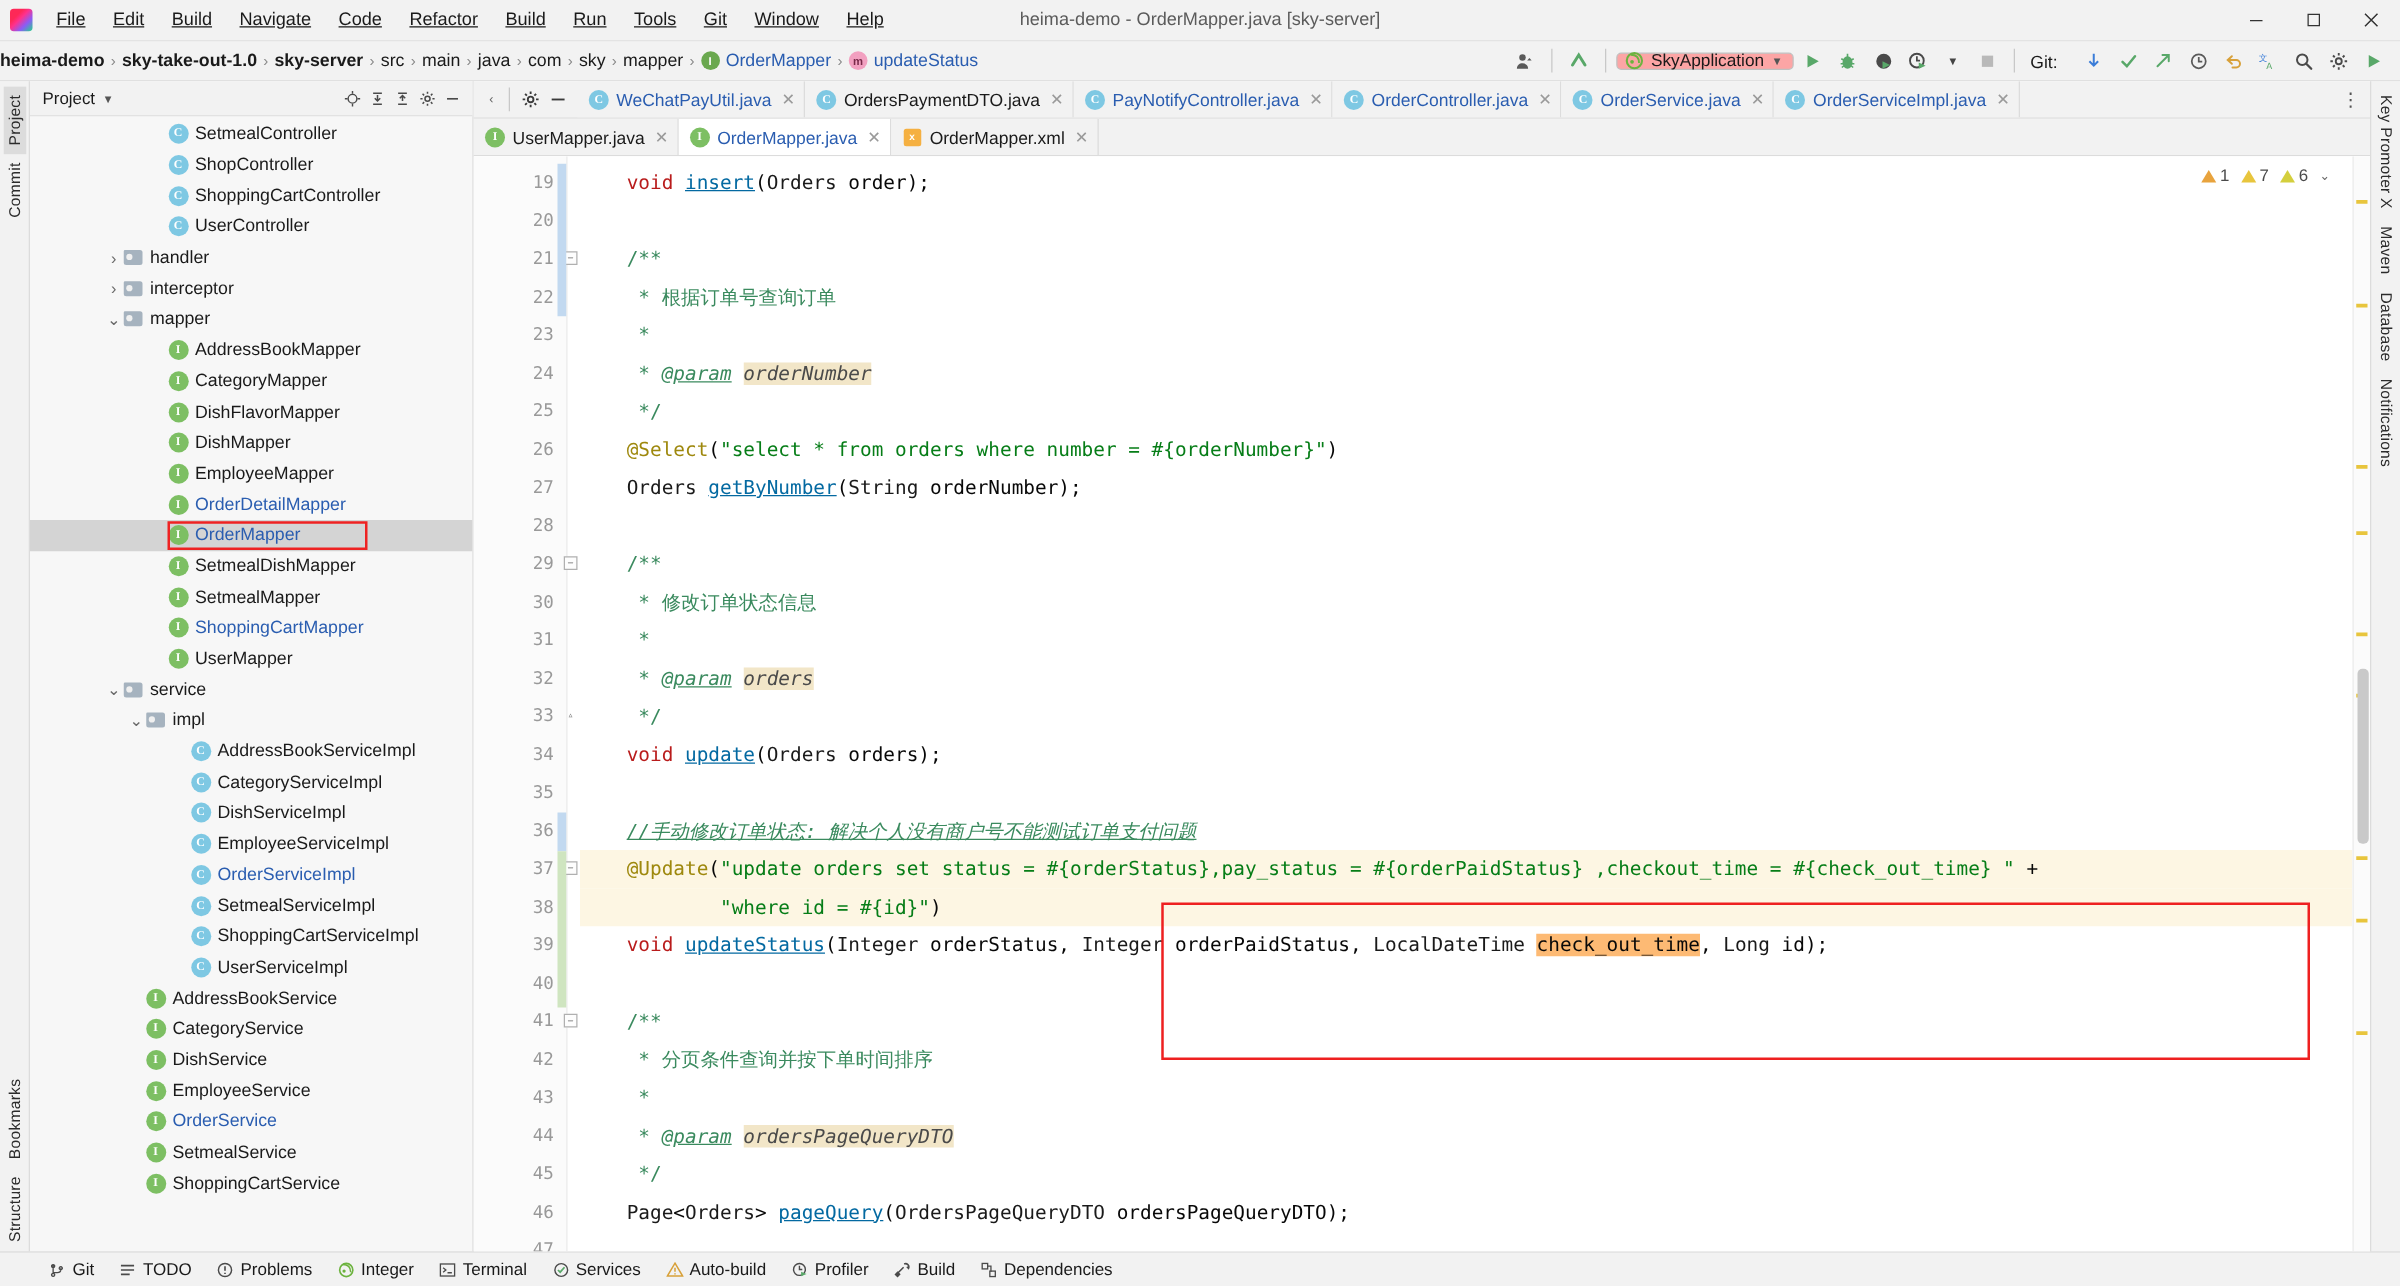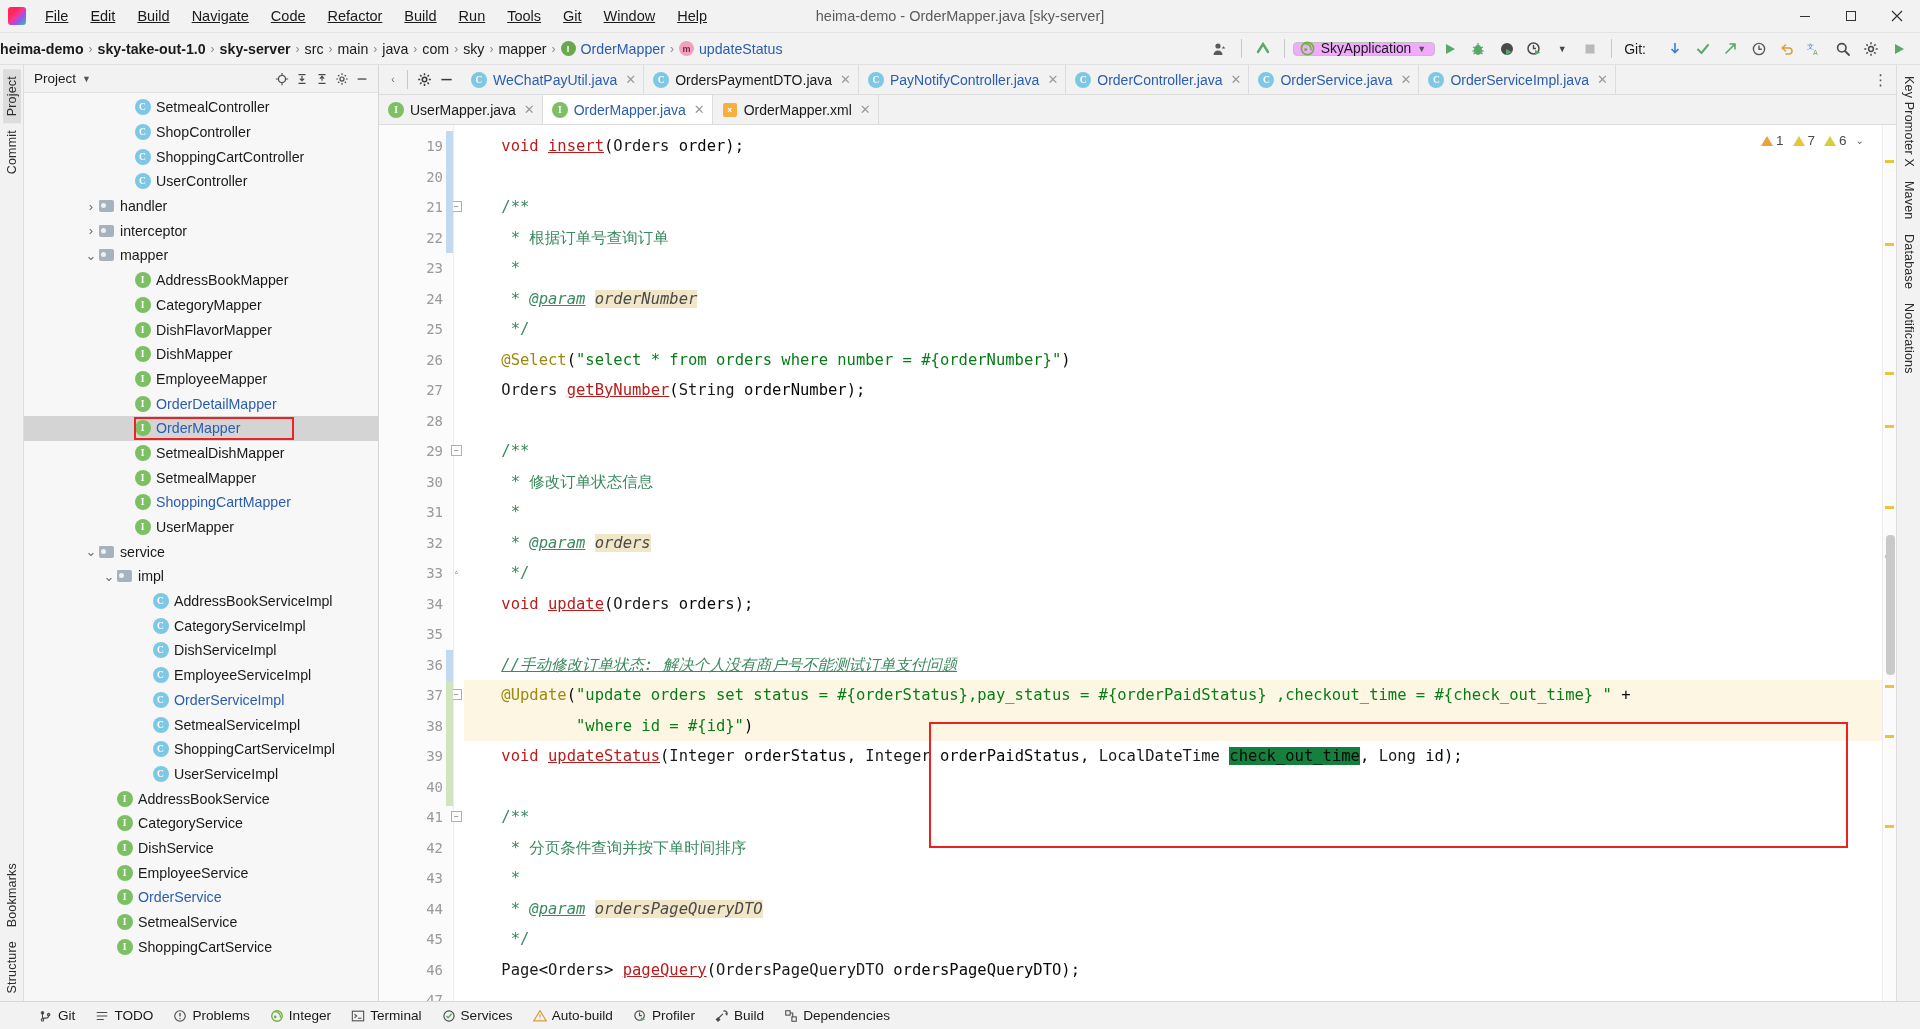--- a/index.html
+++ b/index.html
@@ -92,21 +92,21 @@
   .tbtn {
     width: 26px; height: 26px;
     display: flex; align-items: center; justify-content: center;
     border-radius: 3px;
     color: #3c3c3c;
   }
   .vsep { width: 1px; height: 19px; background: #c8c8c8; margin: 0 6px; }
   .runconfig {
     display: flex; align-items: center; gap: 6px;
     border: 1px solid #c0c0c0; border-radius: 4px;
-    background: #f0abfc; height: 14px; padding: 0 8px 0 6px;
+    background: #fca5a5; height: 14px; padding: 0 8px 0 6px;
     font-size: 13.8px; color: #1a1a1a; justify-content: center;
   }
   .git-label { font-size: 14px; color:#1a1a1a; margin-left: 4px; margin-right: 14px;}
 
   
   .main {
     display: flex;
     height: calc(1029px - 33px - 32px - 28px);
   }
 
@@ -277,24 +277,24 @@
     color: #080808;
   }
   .cl { height: 30.5px; white-space: pre; }
   .cl.hl { background: #fdf6e3; }
   .kw { color: #b91c1c; font-weight: normal; }
   .jd { color: #3a8a5e; }
   .jdtag { color: #3a8a5e; text-decoration: underline; font-style: italic;}
   .jdparam { background: #f2e6c8; font-style: italic; color:#4a4a4a;}
   .str { color: #067d17; }
   .ann { color: #9e880d; }
-  .mth { color: #b91c1c; text-decoration: underline;}
+  .mth { color: #0369a1; text-decoration: underline;}
   .typ { color: #1a1a1a; }
   .cmt-zh { color: #3a8a5e; font-style: italic; text-decoration: underline; }
-  .hlvar { background: #15803d; }
+  .hlvar { background: #fdba74; }
 
   .redbox-code {
     position: absolute;
     border: 2.5px solid #ee2020;
     pointer-events: none;
   }
 
   
   .inspect {
     position: absolute;

